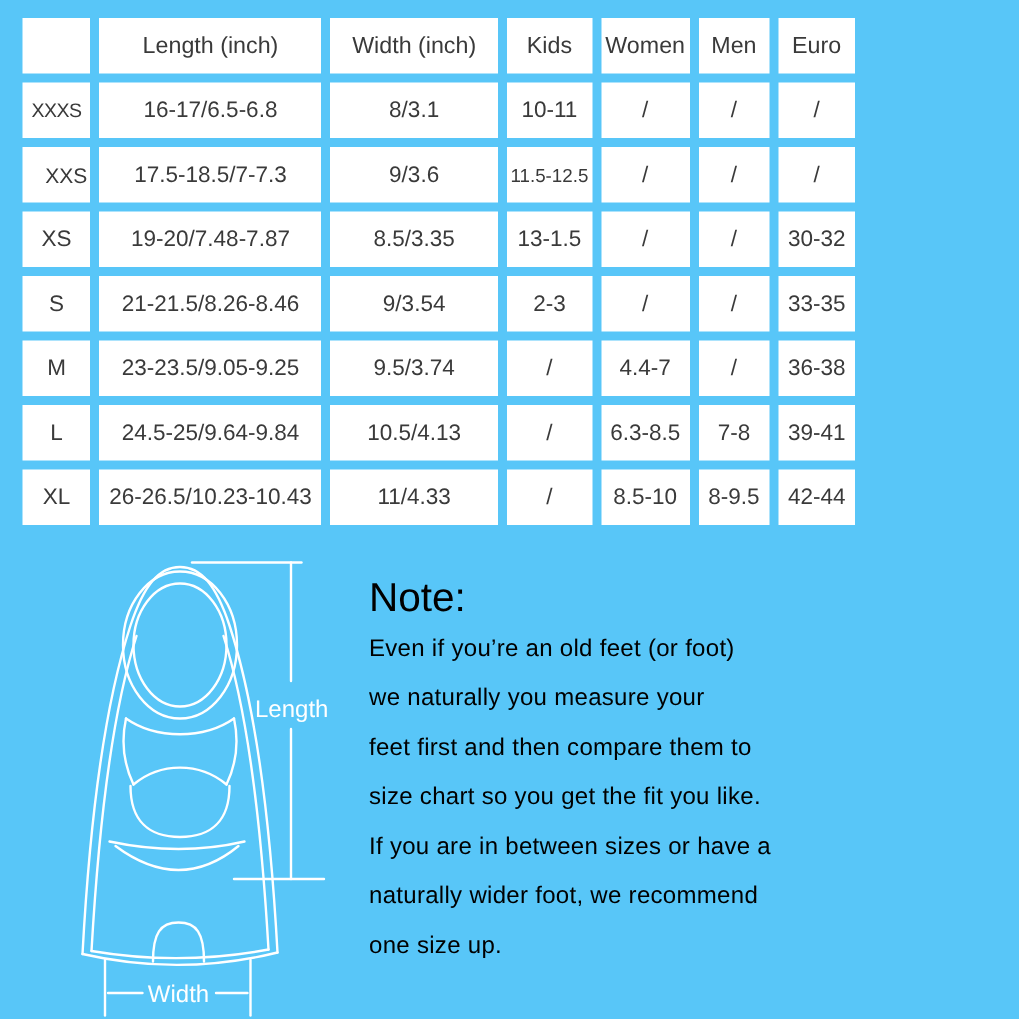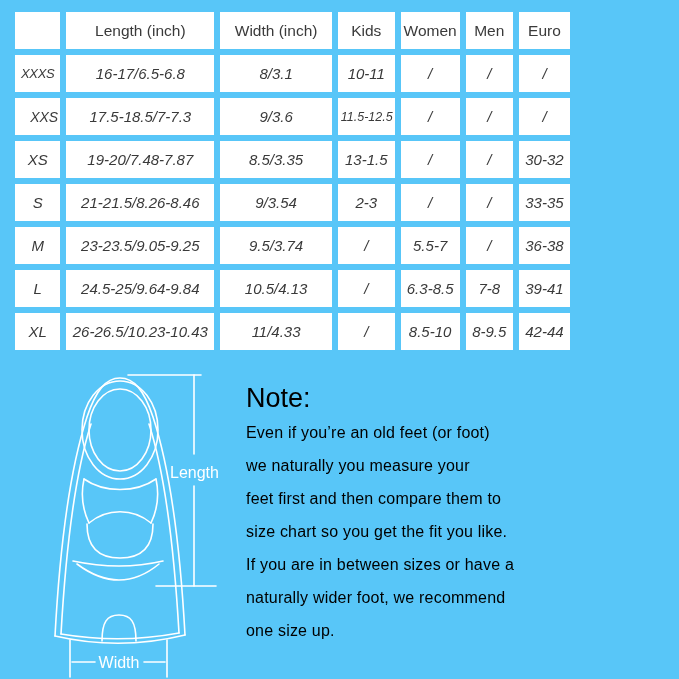--- a/index.html
+++ b/index.html
@@ -28,31 +28,31 @@
     color:#3A3A3A;
     text-align:center;
     vertical-align:middle;
     padding:0 2px;
     font-size:15px;
     font-weight:400;
     white-space:nowrap;
     overflow:hidden;
   }
   table.size-table th{height:37px;font-size:15.5px;}
-  table.size-table td{height:37px;font-style:italic;}
+  table.size-table td{height:37px;}
   .col-label{width:46px;}
   .col-length{width:162px;}
   .col-width{width:152px;}
   .col-kids{width:58px;}
   .col-women{width:62px;}
   .col-men{width:62px;}
   .col-euro{width:65px;}
   tbody tr:nth-child(1) td:nth-child(1){font-size:13px;letter-spacing:-0.3px;}
   tbody tr:nth-child(2) td:nth-child(1){font-size:14px;padding-left:15px;}
-  tbody tr:nth-child(2) td:nth-child(4){font-size:12.5px;text-align:right;}
+  tbody tr:nth-child(2) td:nth-child(4){font-size:12.5px;}
 
   
   svg.fin{
     position:absolute;
     left:8px;top:372px;
     width:230px;height:307px;
   }
   svg.fin path, svg.fin ellipse{
     fill:none;
     stroke:#FFFFFF;
@@ -145,21 +145,21 @@
         <td>2-3</td>
         <td>/</td>
         <td>/</td>
         <td>33-35</td>
       </tr>
       <tr>
         <td>M</td>
         <td>23-23.5/9.05-9.25</td>
         <td>9.5/3.74</td>
         <td>/</td>
-        <td>5.5-7</td>
+        <td>4.4-7</td>
         <td>/</td>
         <td>36-38</td>
       </tr>
       <tr>
         <td>L</td>
         <td>24.5-25/9.64-9.84</td>
         <td>10.5/4.13</td>
         <td>/</td>
         <td>6.3-8.5</td>
         <td>7-8</td>

